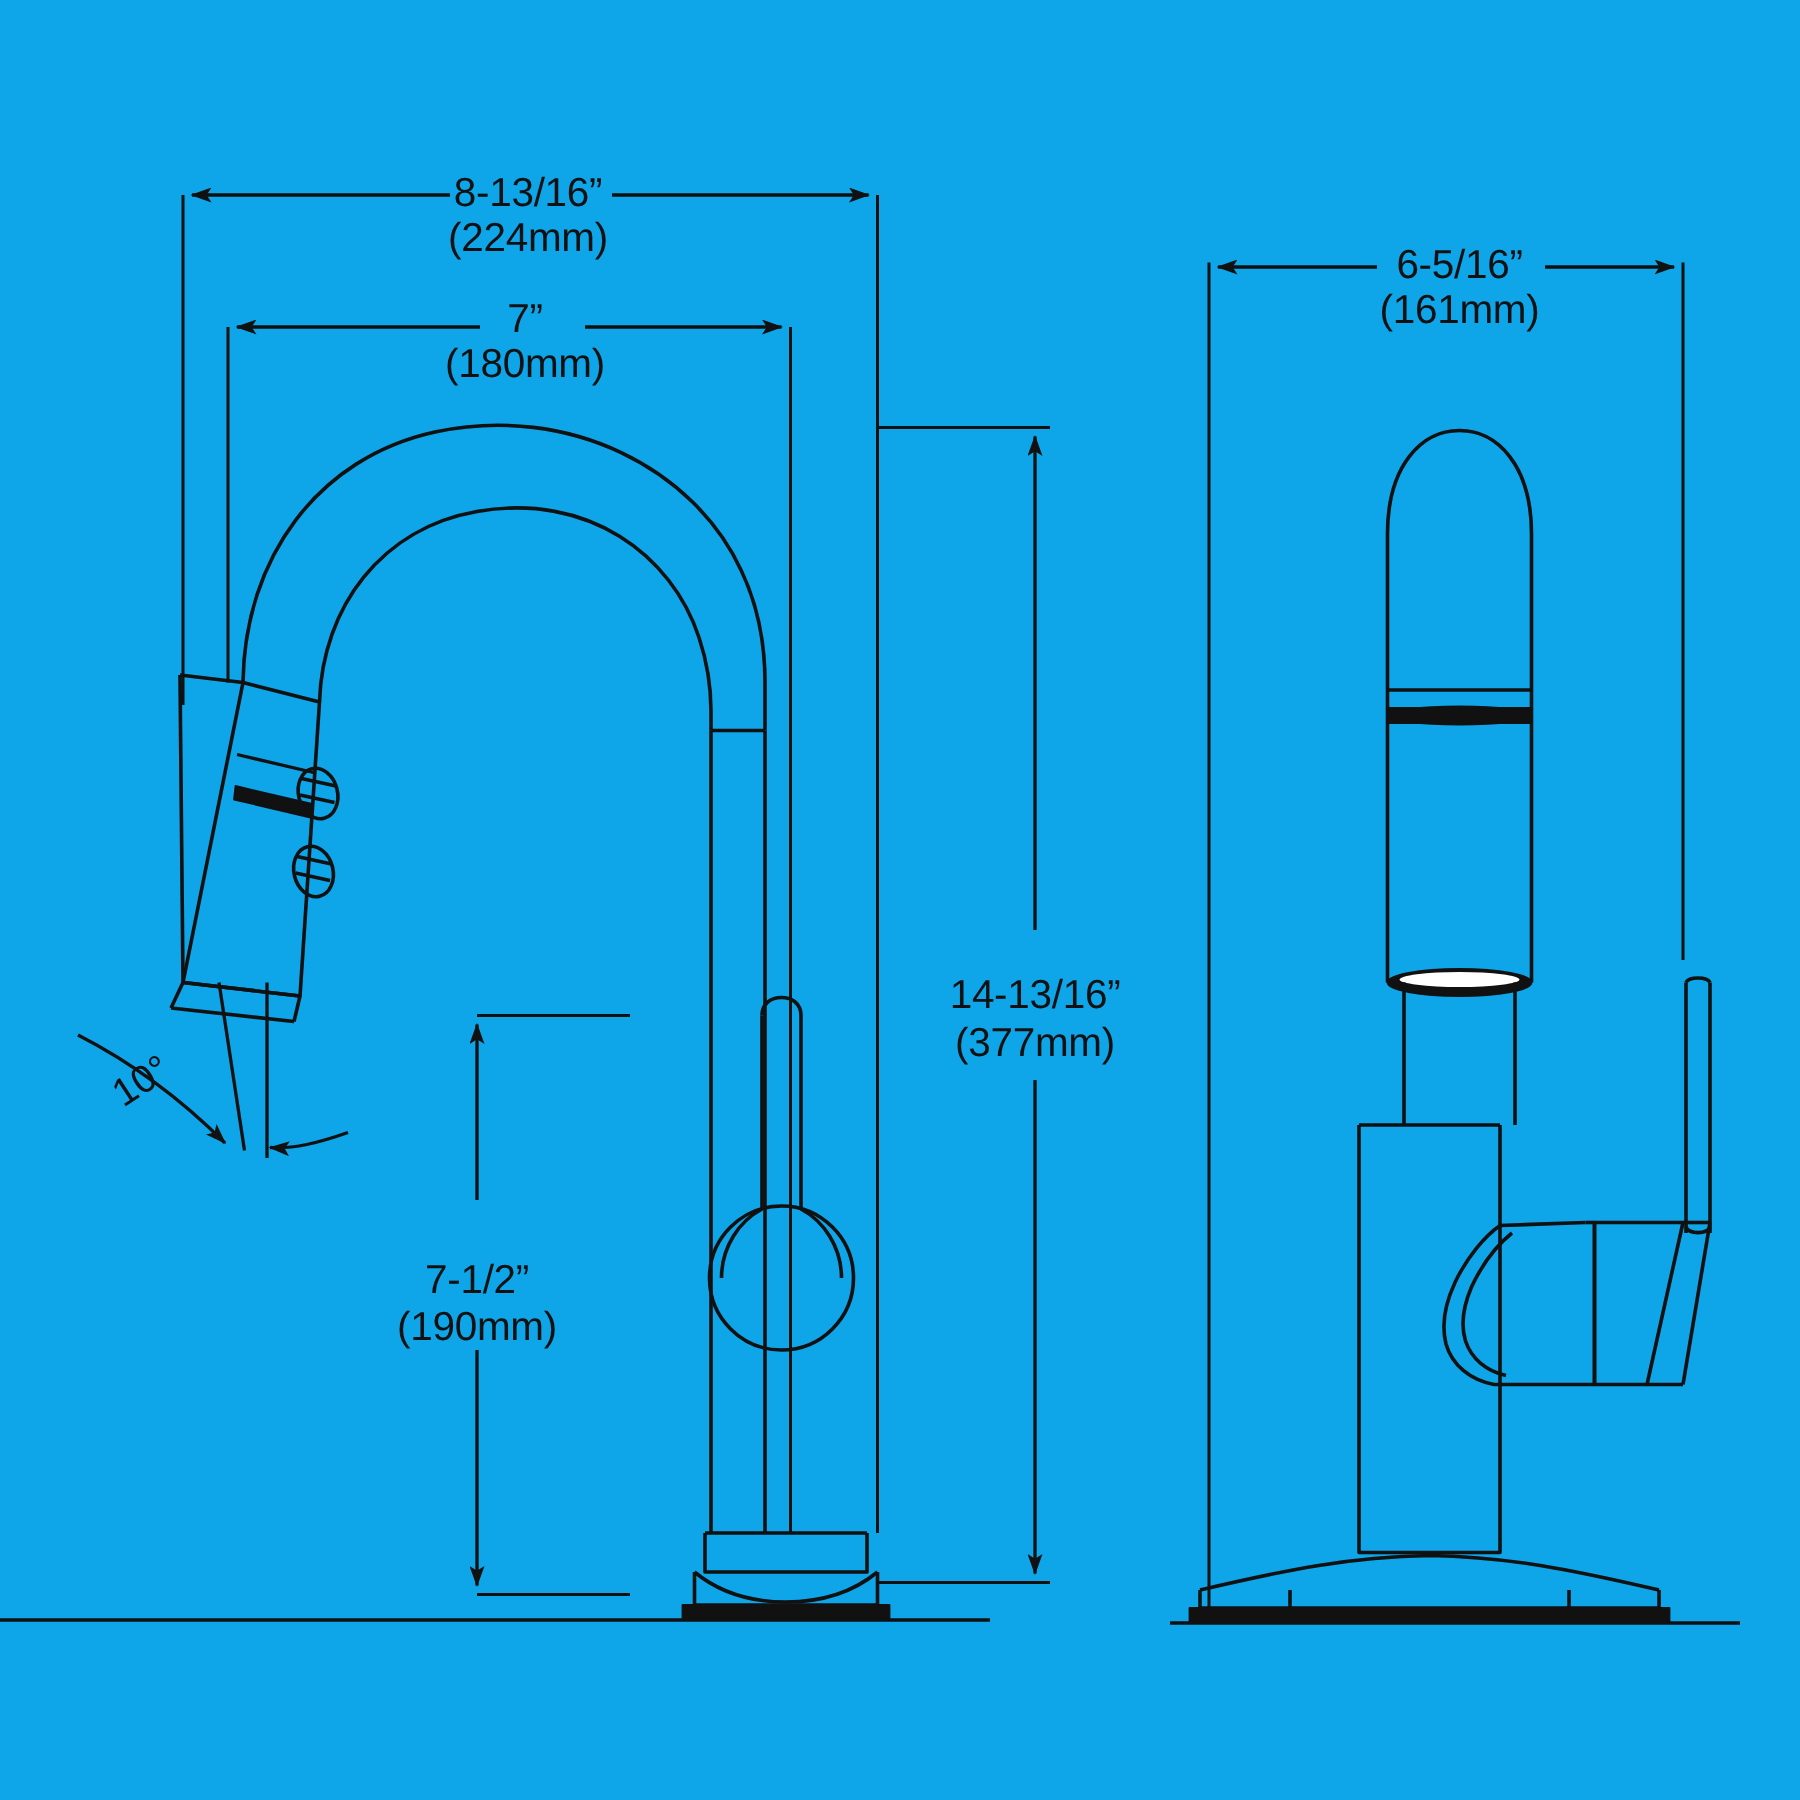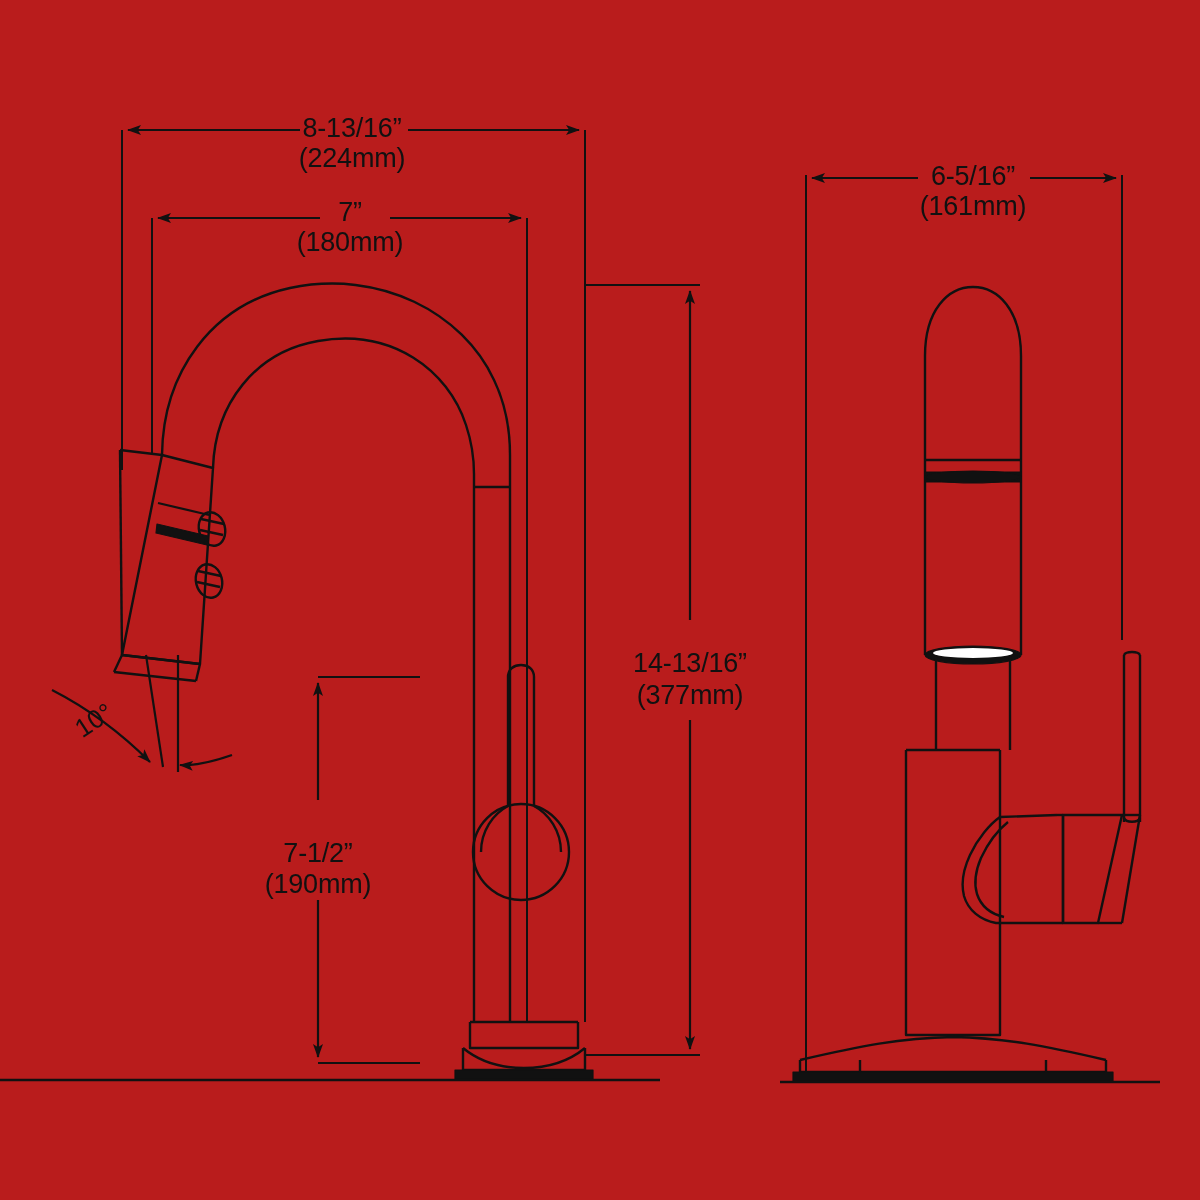--- a/index.html
+++ b/index.html
@@ -1,18 +1,18 @@
 <!DOCTYPE html>
 <html><head>
 <meta charset="utf-8">
 <style>
   html,body{margin:0;padding:0;background:#ffffff;}
   body{width:1200px;height:1200px;overflow:hidden;
        font-family:"Liberation Sans","DejaVu Sans",sans-serif;}
-  #sheet{position:relative;width:1200px;height:1200px;background:#b91c1c;}
+  #sheet{position:relative;width:1200px;height:1200px;background:#0ea5e9;}
   #sheet svg{position:absolute;left:0;top:0;}
   .dimtext{font-family:"Liberation Sans","DejaVu Sans",sans-serif;
            font-size:27px;fill:#111;letter-spacing:-0.2px;}
   .angtext{font-family:"Liberation Sans","DejaVu Sans",sans-serif;
            font-size:26px;fill:#111;}
 </style>
 </head>
 <body>
 
 <div id="sheet">

